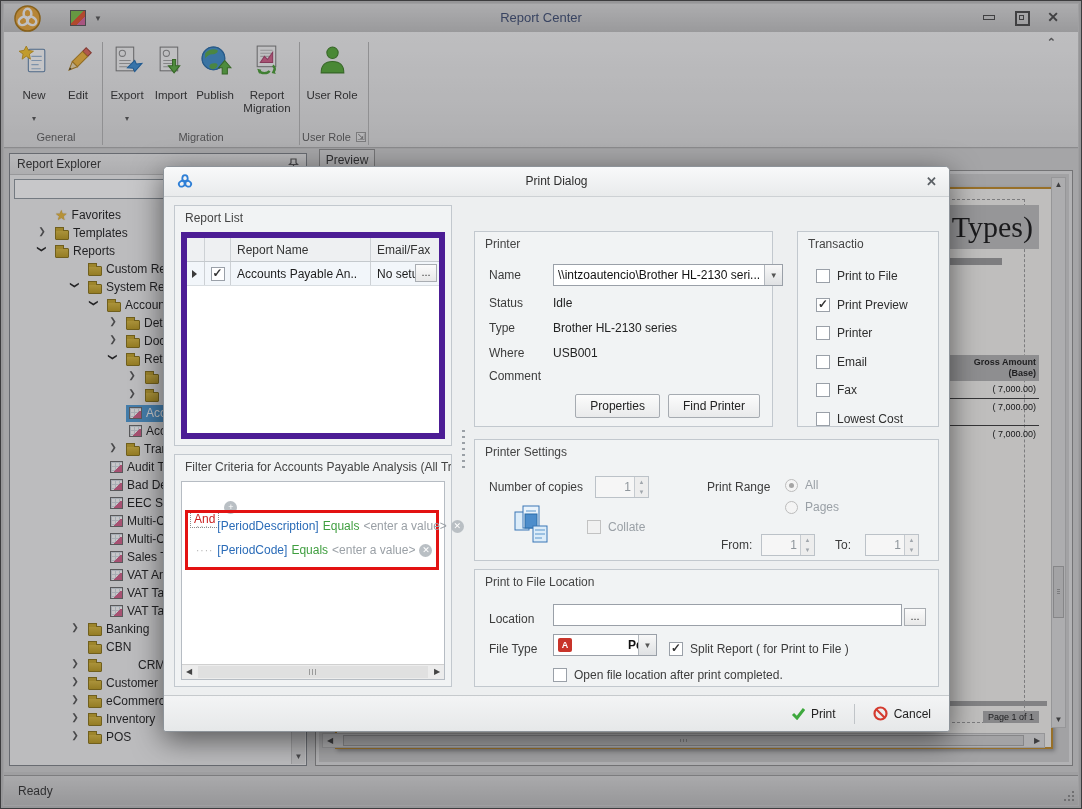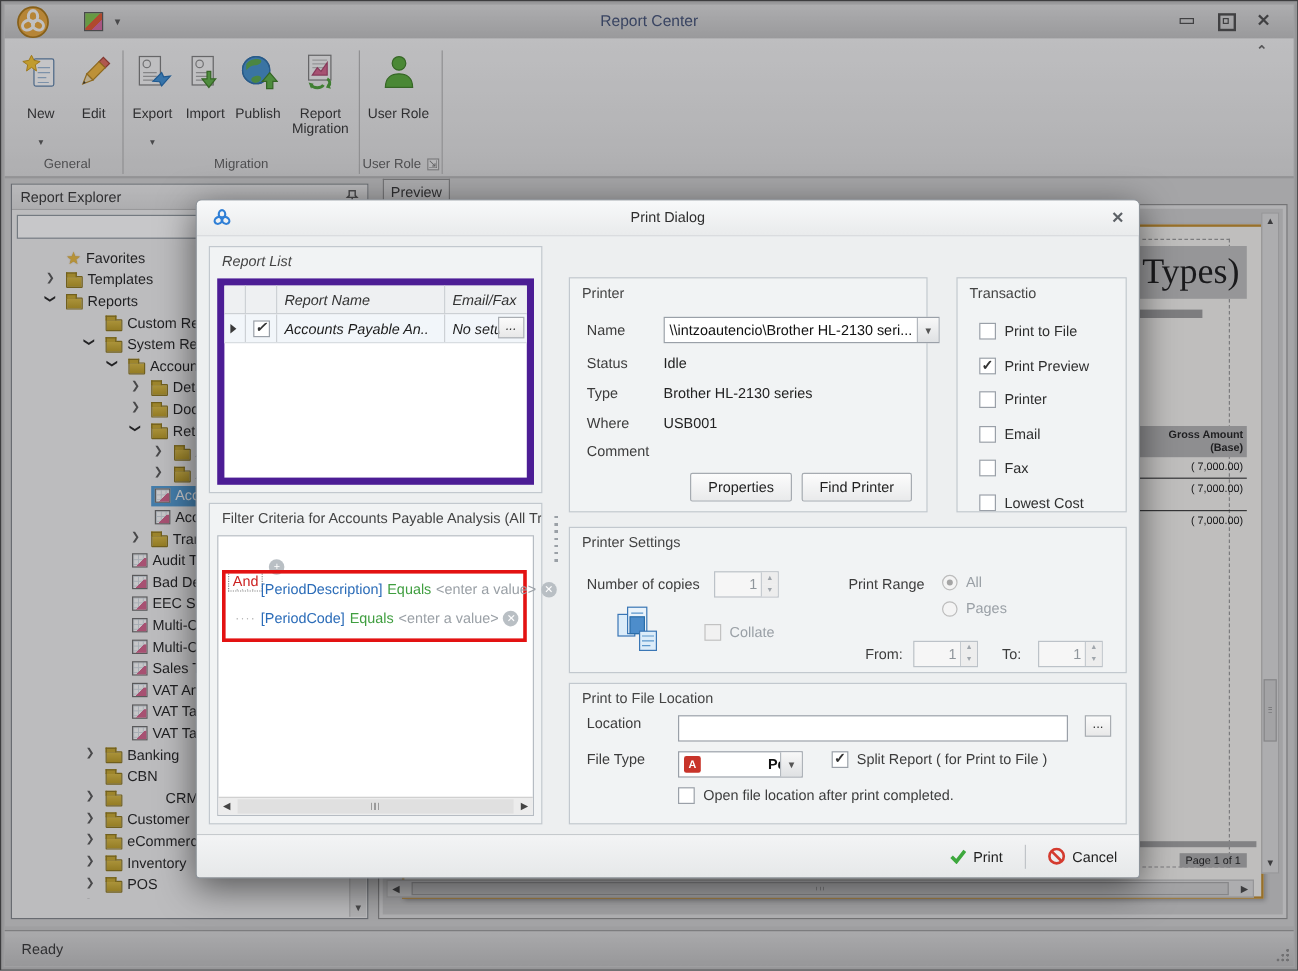--- a/index.html
+++ b/index.html
@@ -115,21 +115,21 @@
   #dlg-title{position:absolute;left:0;top:0;right:0;height:30px;border-radius:4px 4px 0 0;
              background:linear-gradient(#f8f9fa,#e9ebec);border-bottom:1px solid #cdd1d4;}
   #dlg-logo{position:absolute;left:12px;top:6px;width:18px;height:18px;}
   #dlg-title-text{position:absolute;left:0;right:0;top:7px;text-align:center;font-size:12px;color:#2e2e2e;}
   #dlg-close{position:absolute;right:12px;top:7px;font-size:13px;font-weight:700;color:#5c6166;}
   #dlg-body{position:absolute;left:0;top:30px;right:0;bottom:36px;padding:8px 10px;display:flex;gap:8px;}
   .gb{border:1px solid #c2c8ce;background:#f1f3f4;position:relative;}
   .gb-title{height:24px;line-height:24px;padding:0 10px;font-size:12px;color:#444;white-space:nowrap;overflow:hidden;}
   
   #dlg-left{width:278px;flex:none;display:flex;flex-direction:column;}
-  #gb-reportlist{height:206px;flex:none;font-style:italic;}
+  #gb-reportlist{height:241px;flex:none;}
   #rl-grid{position:absolute;left:6px;right:6px;top:26px;bottom:6px;background:#fff;border:6px solid #4c1d95;}
   .grid-head{display:flex;height:24px;background:#eef0f2;border-bottom:1px solid #c4c9cd;font-size:12px;color:#333;}
   .gc{border-right:1px solid #cdd1d5;display:flex;align-items:center;padding:0 6px;}
   .gc.c1{width:18px;padding:0;}
   .gc.c2{width:26px;justify-content:center;padding:0;}
   .gc.c3{width:140px;}
   .gc.c4{flex:1;border-right:none;position:relative;}
   .grid-row{display:flex;height:24px;background:#f2f6fa;border-bottom:1px solid #d8dde1;font-size:12px;color:#1d1d1d;}
   .row-ind{width:0;height:0;border-left:5px solid #3a3a3a;border-top:4px solid transparent;border-bottom:4px solid transparent;margin-left:5px;}
   .more-btn{position:absolute;right:2px;top:2px;width:22px;height:18px;border:1px solid #a9adb2;background:linear-gradient(#fbfbfb,#e8e8e8);
@@ -182,21 +182,21 @@
   .abs{position:absolute;}
   .dis{color:#9aa0a6;}
   .lbl{color:#3c3c3c;}
   .spinner{width:54px;height:22px;background:#f6f6f6;border:1px solid #bcc2c8;display:flex;}
   .spin-val{flex:1;text-align:right;padding:3px 3px 0 0;color:#8f969c;font-size:12px;}
   .spin-btns{width:14px;border-left:1px solid #c6cbd0;display:flex;flex-direction:column;}
   .spin-btns div{flex:1;font-size:6px;color:#a0a6ac;text-align:center;line-height:10px;background:#ededed;}
   
   #gb-pfl{height:118px;flex:none;margin-top:8px;}
   #pfl-content{position:absolute;inset:26px 12px 6px 14px;font-size:12px;color:#3c3c3c;}
-  .pfl-row{display:flex;align-items:flex-start;height:30px;gap:12px;}
+  .pfl-row{display:flex;align-items:flex-end;height:30px;gap:0;}
   .pfl-row .plabel{width:64px;flex:none;}
   .tbox{flex:1;height:22px;background:#fff;border:1px solid #9aa0a8;}
   .pdf-ico{width:14px;height:14px;background:var(--pdf-red);border-radius:2px;color:#fff;font-size:9px;font-weight:700;
            text-align:center;line-height:14px;margin:0 4px;flex:none;}
   .cb-label{display:flex;align-items:center;gap:7px;}
   
   #dlg-footer{position:absolute;left:0;right:0;bottom:0;height:36px;border-top:1px solid #c6cacd;border-radius:0 0 3px 3px;
               background:linear-gradient(#f3f4f5,#e6e8e9);display:flex;align-items:center;justify-content:flex-end;padding:0 10px;gap:10px;}
   .foot-btn{display:flex;align-items:center;gap:6px;font-size:12px;color:#222;padding:3px 8px;}
   #foot-div{width:1px;height:20px;background:#c0c4c8;}

